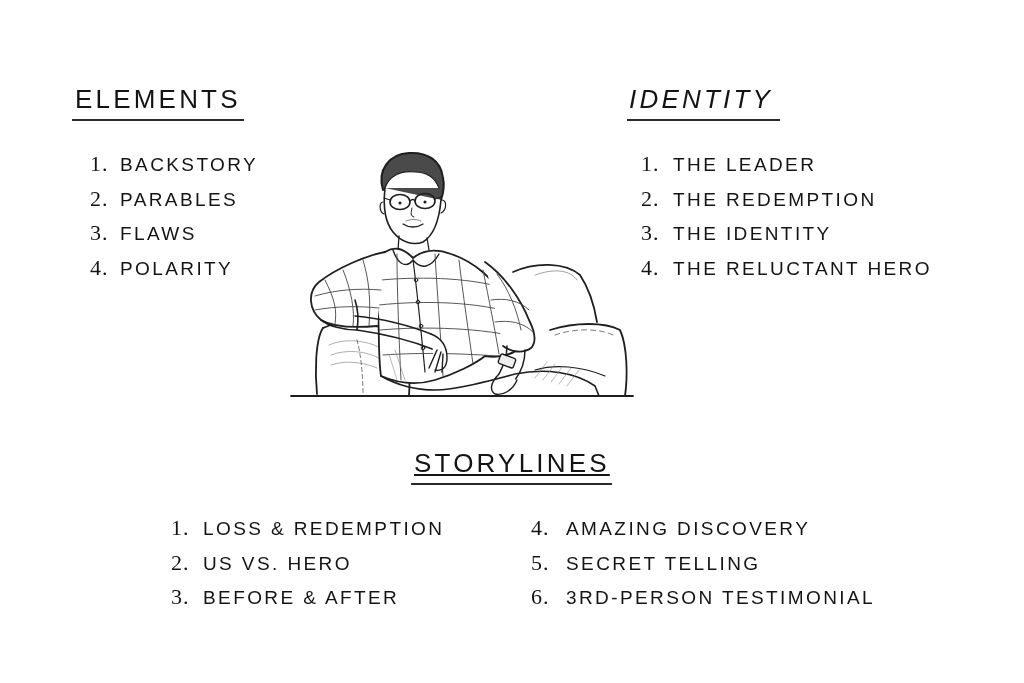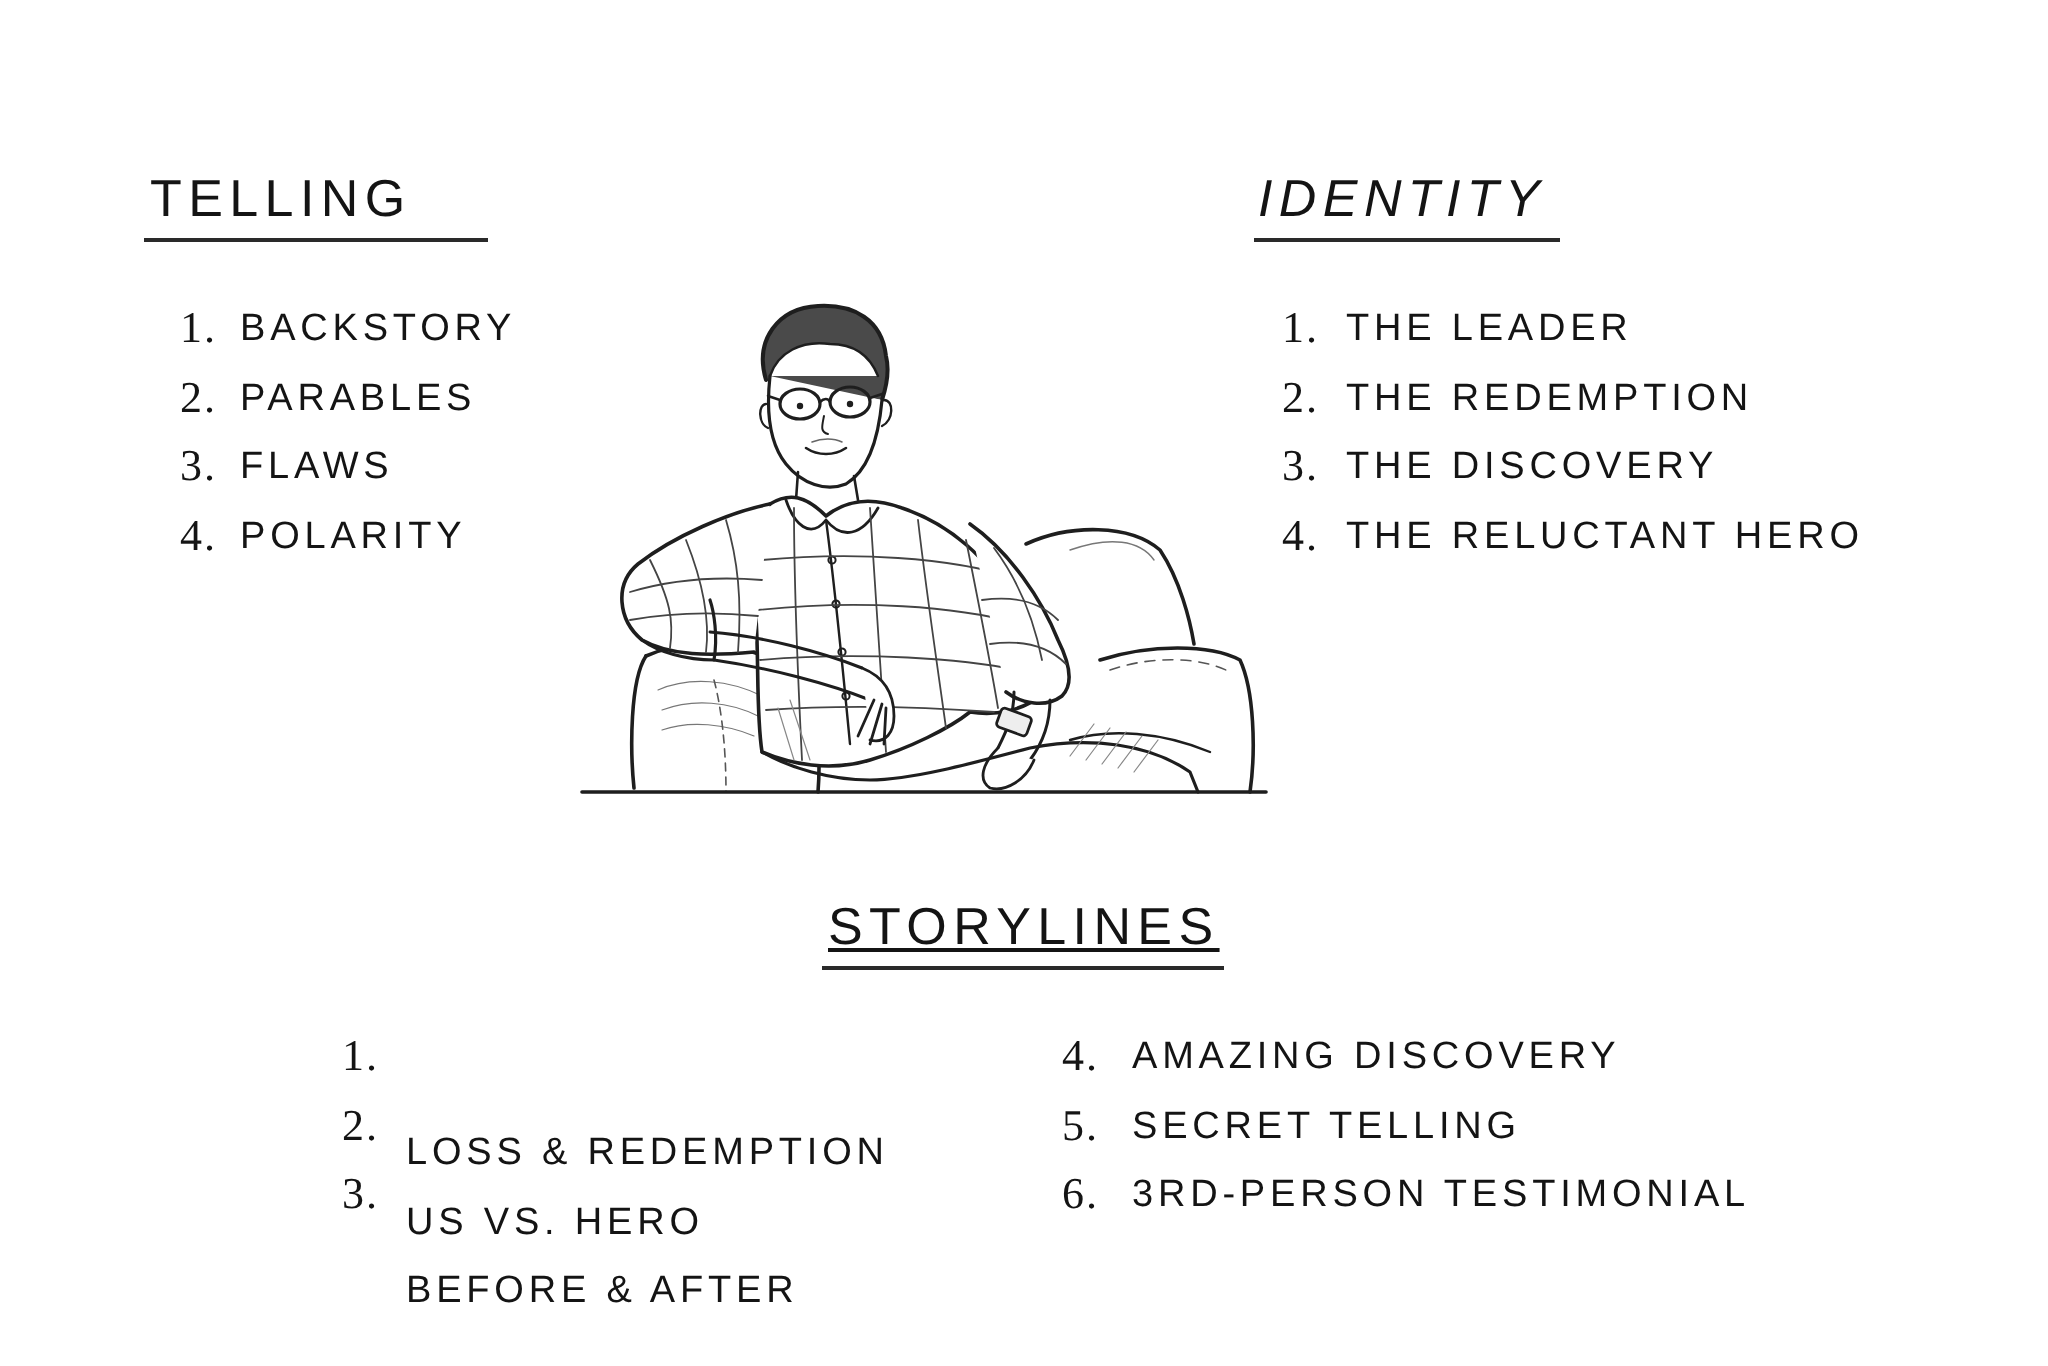--- a/index.html
+++ b/index.html
@@ -62,36 +62,36 @@
     #elements-list .label { left: 30px; }
 
     #identity-heading { left: 629px; top: 86px; font-style: italic; }
     #identity-rule { left: 627px; top: 119px; width: 153px; }
     #identity-list { left: 641px; top: 155px; }
     #identity-list .label { left: 32px; }
 
     #storylines-heading { left: 414px; top: 450px; text-decoration: underline; }
     #storylines-rule { left: 411px; top: 483px; width: 201px; }
     #story-left { left: 171px; top: 519px; }
-    #story-left .label { left: 32px; margin-top: 48px; }
+    #story-left .label { left: 32px; }
     #story-right { left: 531px; top: 519px; }
     #story-right .label { left: 35px; }
 
     #illustration {
       position: absolute;
       left: 285px;
       top: 150px;
       width: 355px;
       height: 255px;
     }
   </style>
 </head>
 <body>
 
-<h2 id="elements-heading" class="heading">TELLING</h2>
+<h2 id="elements-heading" class="heading">ELEMENTS</h2>
 <div id="elements-rule" class="rule"></div>
 <ul id="elements-list" class="list">
   <li>
       <span class="num">1.</span>
       <span class="label">BACKSTORY</span>
     </li>
   <li>
       <span class="num">2.</span>
       <span class="label">PARABLES</span>
     </li>
@@ -111,21 +111,21 @@
   <li>
       <span class="num">1.</span>
       <span class="label">THE LEADER</span>
     </li>
   <li>
       <span class="num">2.</span>
       <span class="label">THE REDEMPTION</span>
     </li>
   <li>
       <span class="num">3.</span>
-      <span class="label">THE DISCOVERY</span>
+      <span class="label">THE IDENTITY</span>
     </li>
   <li>
       <span class="num">4.</span>
       <span class="label">THE RELUCTANT HERO</span>
     </li>
 </ul>
 
 <svg id="illustration" viewBox="0 0 355 255" xmlns="http://www.w3.org/2000/svg" fill="none" stroke="#1e1e1e" stroke-linecap="round" stroke-linejoin="round">
 
   <path d="M38 178 C30 190 30 225 32 244" stroke-width="1.8"></path>

